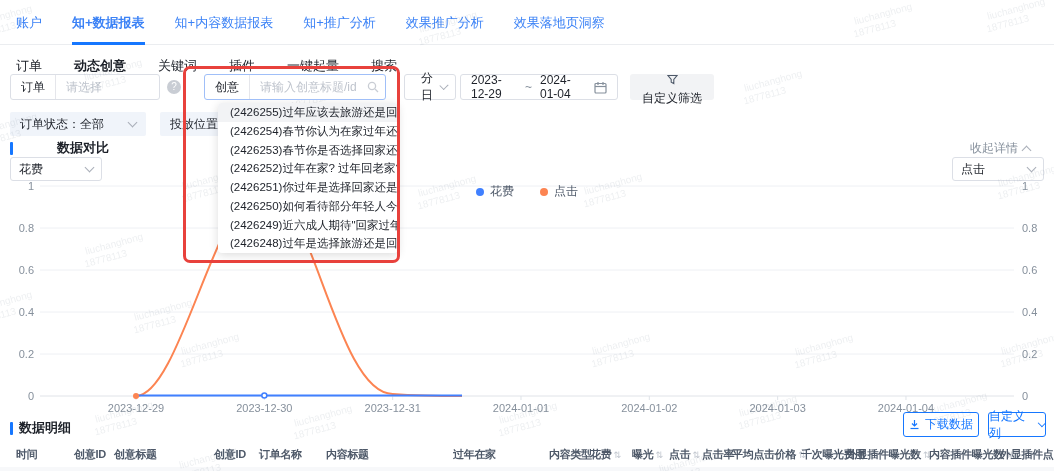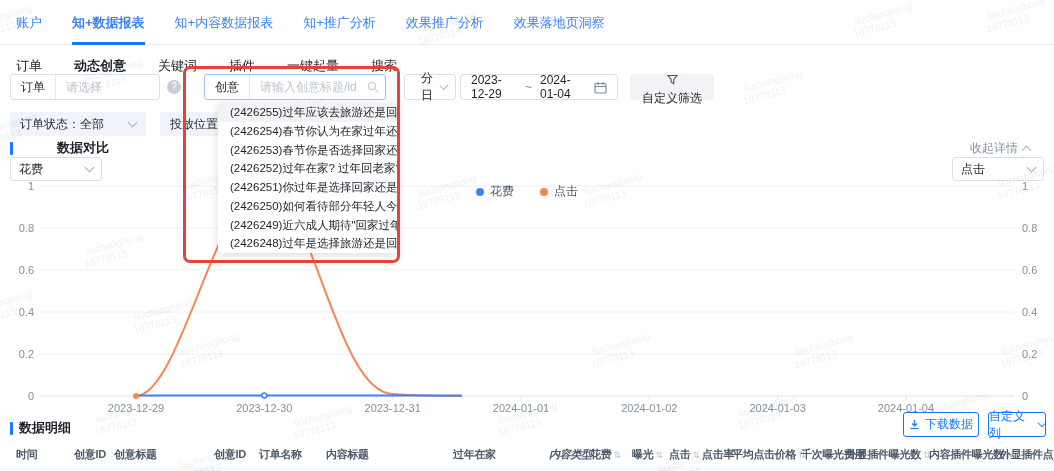--- a/index.html
+++ b/index.html
@@ -349,21 +349,21 @@
   </div>
 
   <div class="thead" id="thead">
       <div class="th" style="left: 16px;">时间</div>
       <div class="th" style="left: 74px;">创意ID</div>
       <div class="th" style="left: 114px;">创意标题</div>
       <div class="th" style="left: 214px;">创意ID</div>
       <div class="th" style="left: 259px;">订单名称</div>
       <div class="th" style="left: 326px;">内容标题</div>
       <div class="th" style="left: 453px;">过年在家</div>
-      <div class="th" style="left: 549px; font-style: italic;">内容类型</div>
+      <div class="th" style="left: 549px;">内容类型</div>
       <div class="th" style="left: 590px;">花费<span class="sorter">⇅</span></div>
       <div class="th" style="left: 632px;">曝光<span class="sorter">⇅</span></div>
       <div class="th" style="left: 669px;">点击<span class="sorter">⇅</span></div>
       <div class="th" style="left: 702px;">点击率</div>
       <div class="th" style="left: 732px;">平均点击价格<span class="sorter">⇅</span></div>
       <div class="th" style="left: 801px;">千次曝光费用</div>
       <div class="th" style="left: 846px;">外显插件曝光数<span class="sorter">⇅</span></div>
       <div class="th" style="left: 929px;">内容插件曝光数<span class="sorter">⇅</span></div>
       <div class="th" style="left: 1000px;">外显插件点</div>
     </div>

